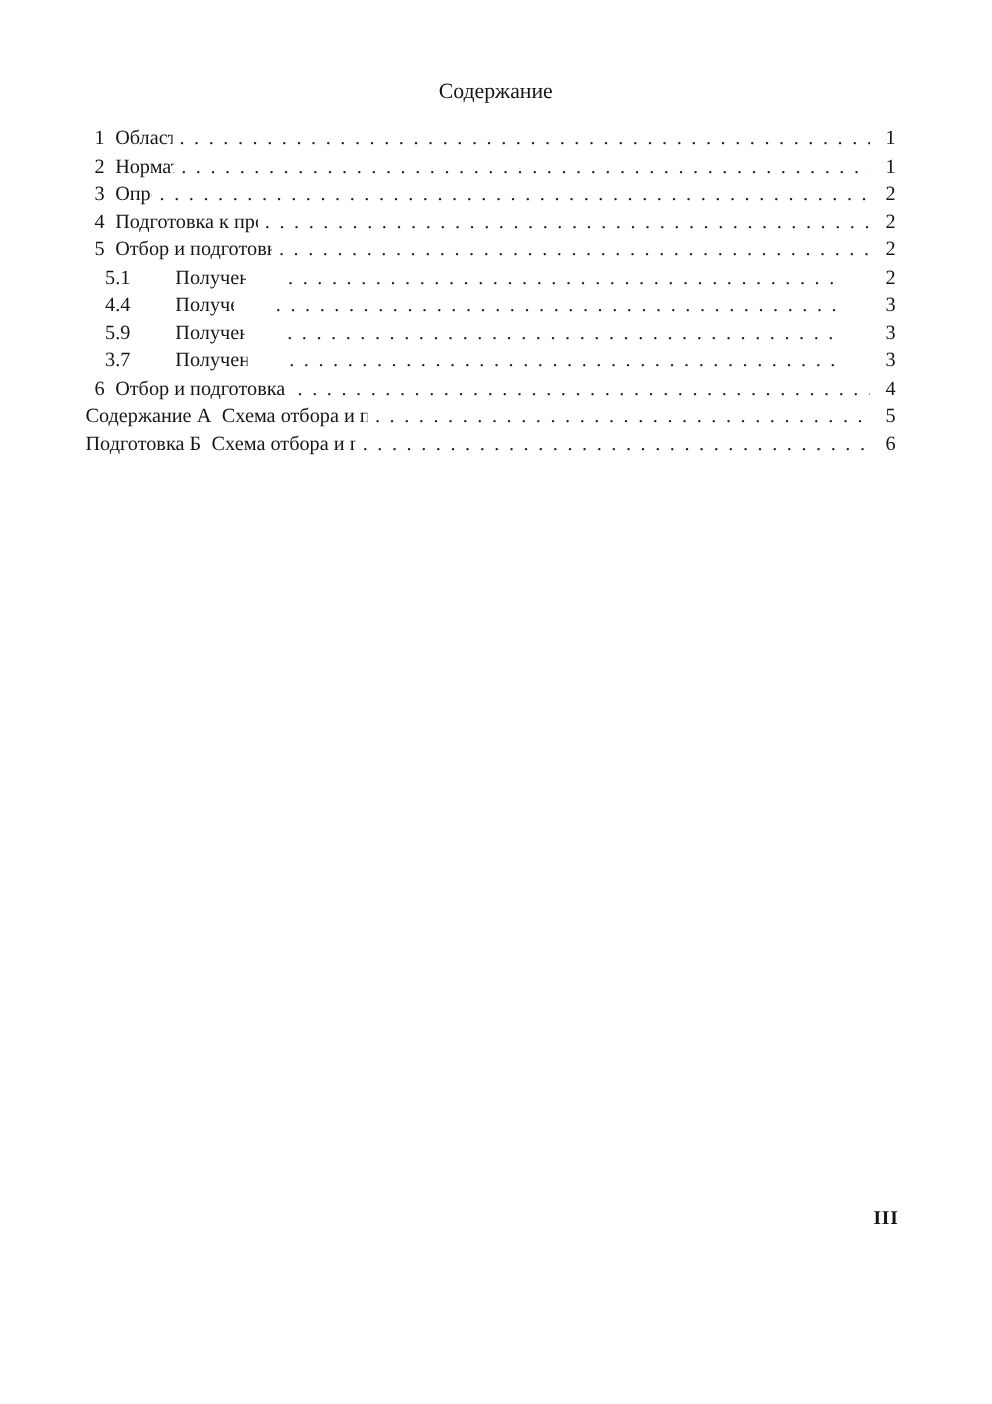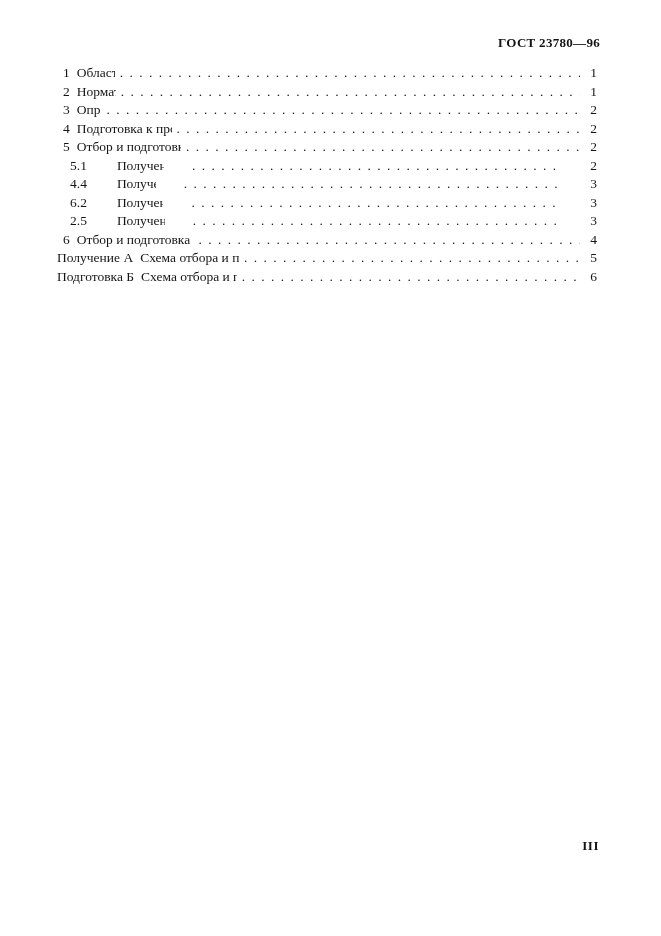--- a/index.html
+++ b/index.html
@@ -63,36 +63,34 @@
     letter-spacing: 1.5px;
     color: #1a1a1a;
   }
   .page-num {
     flex: 0 0 auto;
     min-width: 10px;
     text-align: right;
   }
   .doc-footer {
     position: absolute;
-    top: 838px;
+    top: 804px;
     right: 62px;
     font-size: 13px;
     font-weight: bold;
     letter-spacing: 0.5px;
   }
 </style>
 </head>
 <body>
 
 <div class="page">
 
-  <div class="doc-header">
-    <span>ГОСТ 23780—96</span>
-  </div>
 
+  <h1 class="doc-title">Содержание</h1>
 
   <div class="toc" id="toc">
       <div class="toc-row level-1">
     <span class="num">1</span>
     <span class="title-text">Область применения</span>
     <span class="leader">. . . . . . . . . . . . . . . . . . . . . . . . . . . . . . . . . . . . . . . . . . . . . . . . . . . . . . . . . . . . . . . . . . . . . . . . . . . . . . . . . . . . . . . . . . . . . . . . . . . . . . . . . . . . . . . . . . . . . . . . . . . . . . . . . . . . . . . . . . . . . . . . . . . . . . </span>
     <span class="page-num">1</span>
   </div>
       <div class="toc-row level-1">
     <span class="num">2</span>
@@ -124,39 +122,39 @@
     <span class="leader">. . . . . . . . . . . . . . . . . . . . . . . . . . . . . . . . . . . . . . . . . . . . . . . . . . . . . . . . . . . . . . . . . . . . . . . . . . . . . . . . . . . . . . . . . . . . . . . . . . . . . . . . . . . . . . . . . . . . . . . . . . . . . . . . . . . . . . . . . . . . . . . . . . . . . . </span>
     <span class="page-num">2</span>
   </div>
       <div class="toc-row level-2">
     <span class="num">4.4</span>
     <span class="title-text">Получение средней пробы</span>
     <span class="leader">. . . . . . . . . . . . . . . . . . . . . . . . . . . . . . . . . . . . . . . . . . . . . . . . . . . . . . . . . . . . . . . . . . . . . . . . . . . . . . . . . . . . . . . . . . . . . . . . . . . . . . . . . . . . . . . . . . . . . . . . . . . . . . . . . . . . . . . . . . . . . . . . . . . . . . </span>
     <span class="page-num">3</span>
   </div>
       <div class="toc-row level-2">
-    <span class="num">6.2</span>
+    <span class="num">5.9</span>
     <span class="title-text">Получение лабораторной пробы</span>
     <span class="leader">. . . . . . . . . . . . . . . . . . . . . . . . . . . . . . . . . . . . . . . . . . . . . . . . . . . . . . . . . . . . . . . . . . . . . . . . . . . . . . . . . . . . . . . . . . . . . . . . . . . . . . . . . . . . . . . . . . . . . . . . . . . . . . . . . . . . . . . . . . . . . . . . . . . . . . </span>
     <span class="page-num">3</span>
   </div>
       <div class="toc-row level-2">
-    <span class="num">2.5</span>
+    <span class="num">3.7</span>
     <span class="title-text">Получение аналитической пробы</span>
     <span class="leader">. . . . . . . . . . . . . . . . . . . . . . . . . . . . . . . . . . . . . . . . . . . . . . . . . . . . . . . . . . . . . . . . . . . . . . . . . . . . . . . . . . . . . . . . . . . . . . . . . . . . . . . . . . . . . . . . . . . . . . . . . . . . . . . . . . . . . . . . . . . . . . . . . . . . . . </span>
     <span class="page-num">3</span>
   </div>
       <div class="toc-row level-1">
     <span class="num">6</span>
     <span class="title-text">Отбор и подготовка проб от партий губчатого титана марки ТГ-Тв в брикетах</span>
     <span class="leader">. . . . . . . . . . . . . . . . . . . . . . . . . . . . . . . . . . . . . . . . . . . . . . . . . . . . . . . . . . . . . . . . . . . . . . . . . . . . . . . . . . . . . . . . . . . . . . . . . . . . . . . . . . . . . . . . . . . . . . . . . . . . . . . . . . . . . . . . . . . . . . . . . . . . . . </span>
     <span class="page-num">4</span>
   </div>
       <div class="toc-row level-0">
-    <span class="num">Получение А</span>
+    <span class="num">Содержание А</span>
     <span class="title-text">Схема отбора и подготовки проб от партий губчатого титана в виде кусков</span>
     <span class="leader">. . . . . . . . . . . . . . . . . . . . . . . . . . . . . . . . . . . . . . . . . . . . . . . . . . . . . . . . . . . . . . . . . . . . . . . . . . . . . . . . . . . . . . . . . . . . . . . . . . . . . . . . . . . . . . . . . . . . . . . . . . . . . . . . . . . . . . . . . . . . . . . . . . . . . . </span>
     <span class="page-num">5</span>
   </div>
       <div class="toc-row level-0">
     <span class="num">Подготовка Б</span>
     <span class="title-text">Схема отбора и подготовки проб от партий губчатого титана в брикетах</span>
     <span class="leader">. . . . . . . . . . . . . . . . . . . . . . . . . . . . . . . . . . . . . . . . . . . . . . . . . . . . . . . . . . . . . . . . . . . . . . . . . . . . . . . . . . . . . . . . . . . . . . . . . . . . . . . . . . . . . . . . . . . . . . . . . . . . . . . . . . . . . . . . . . . . . . . . . . . . . . </span>
     <span class="page-num">6</span>
   </div>

